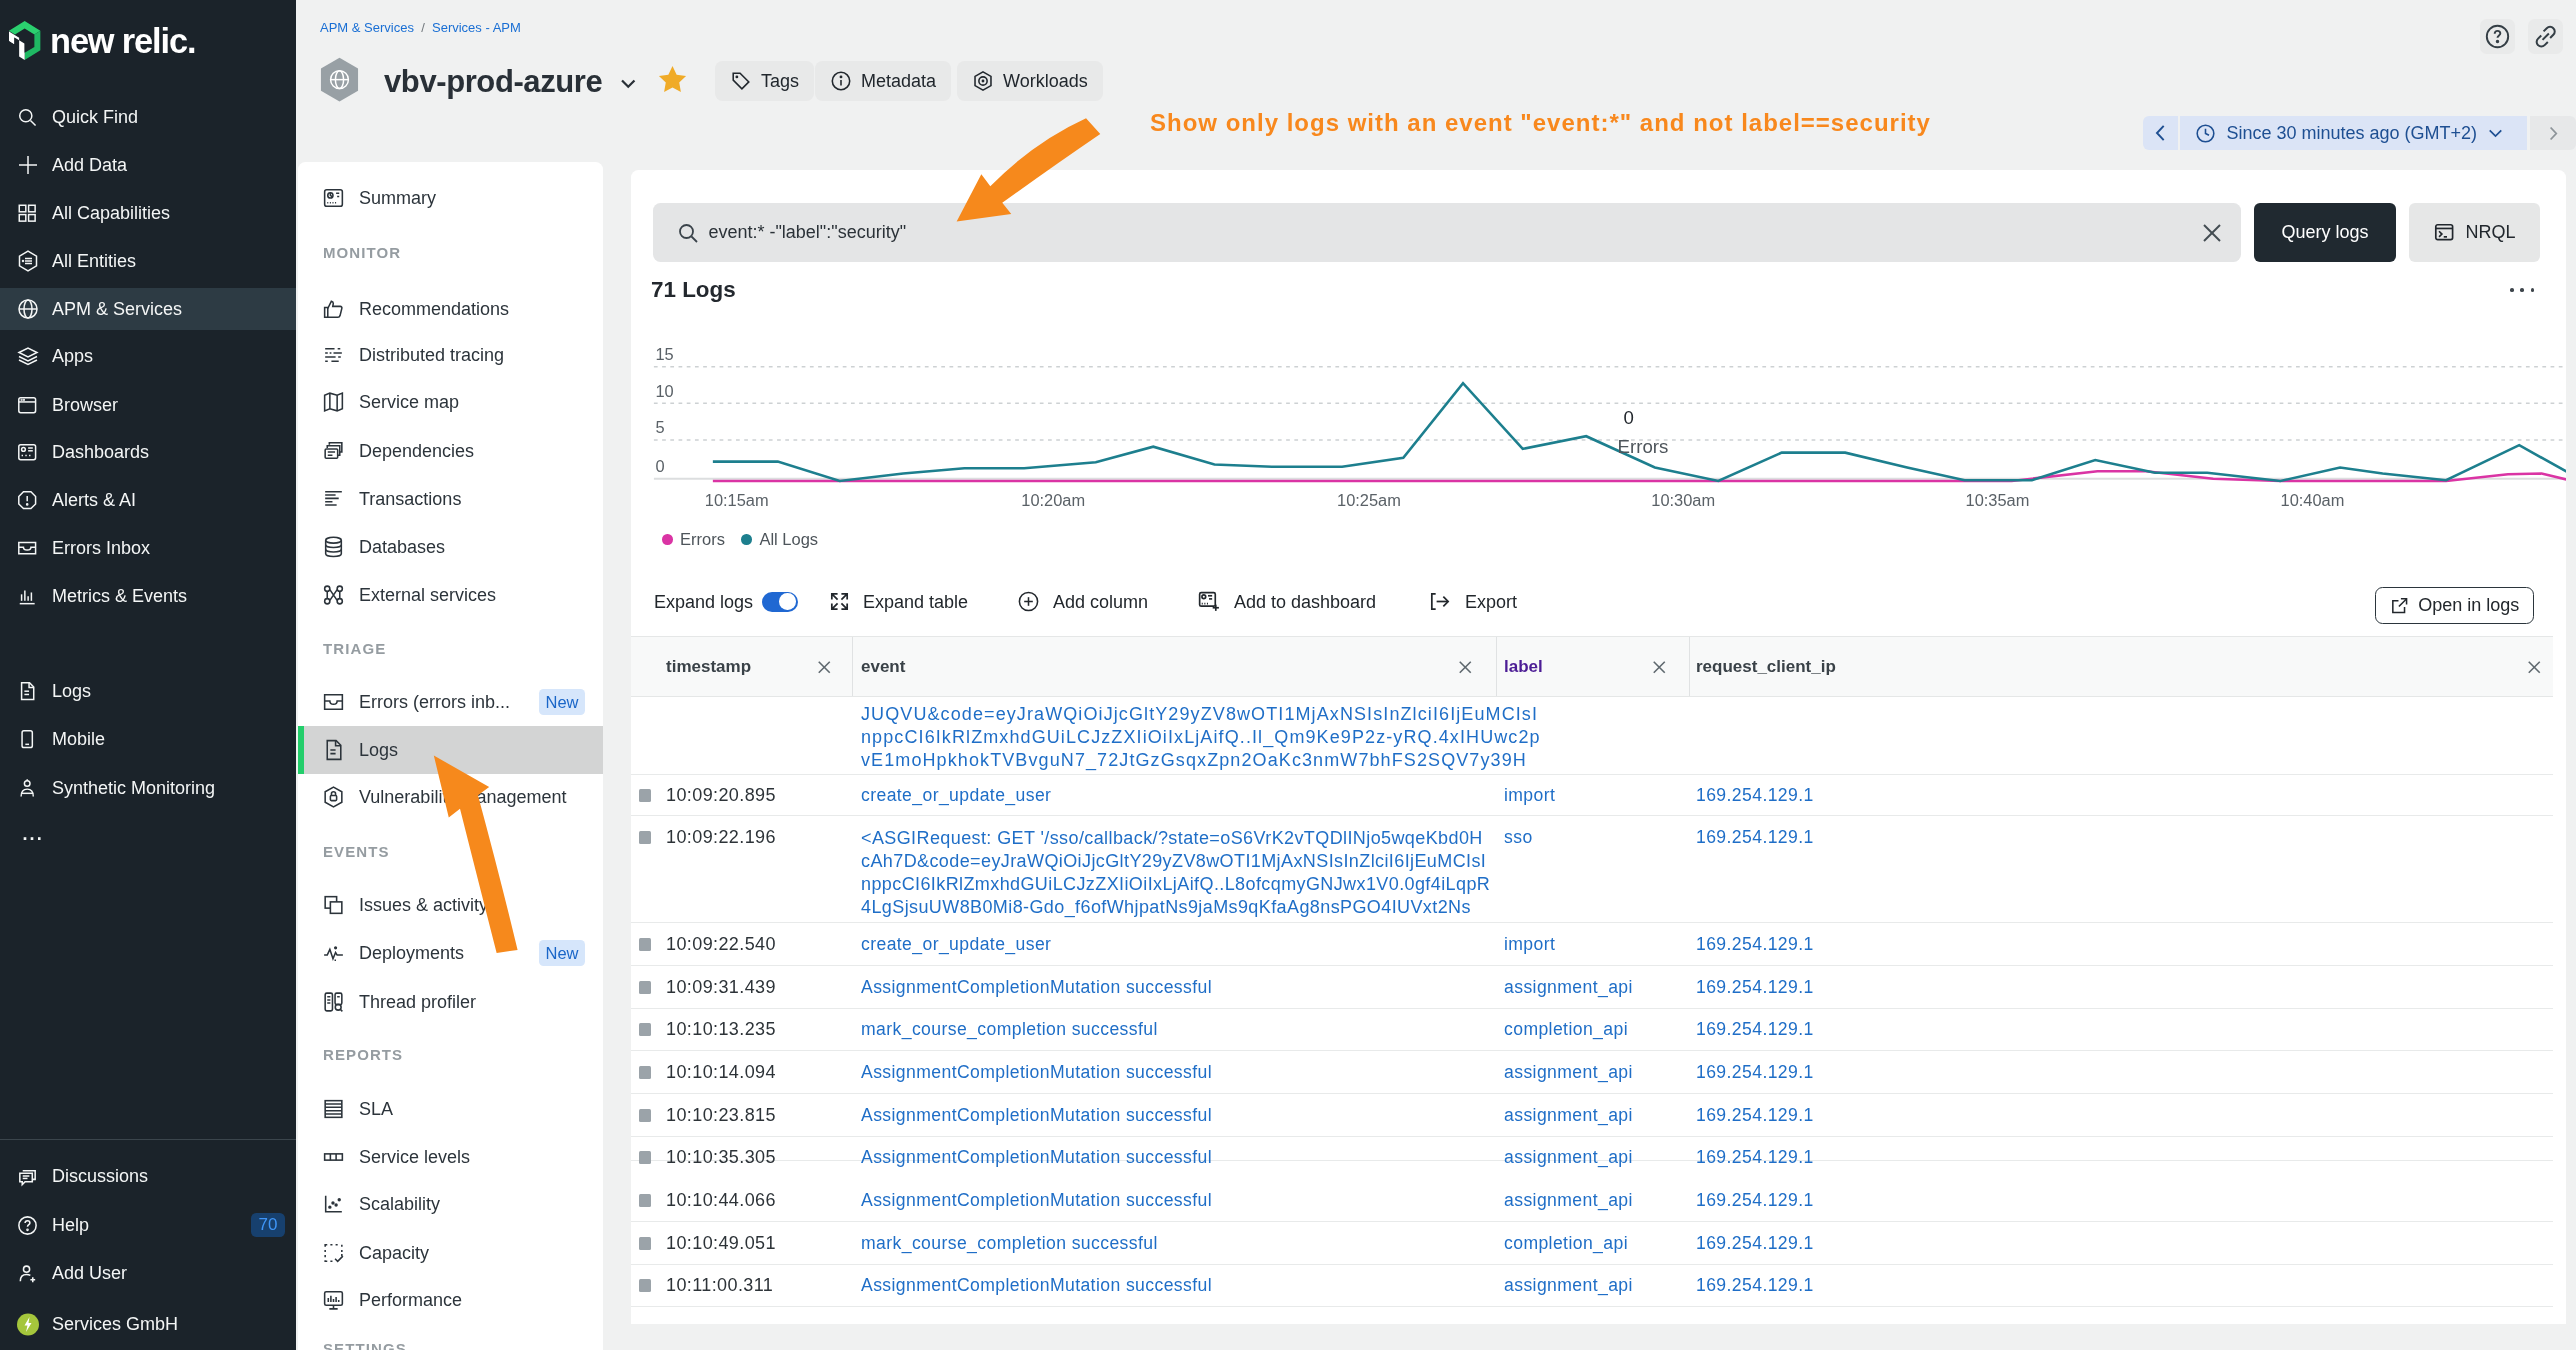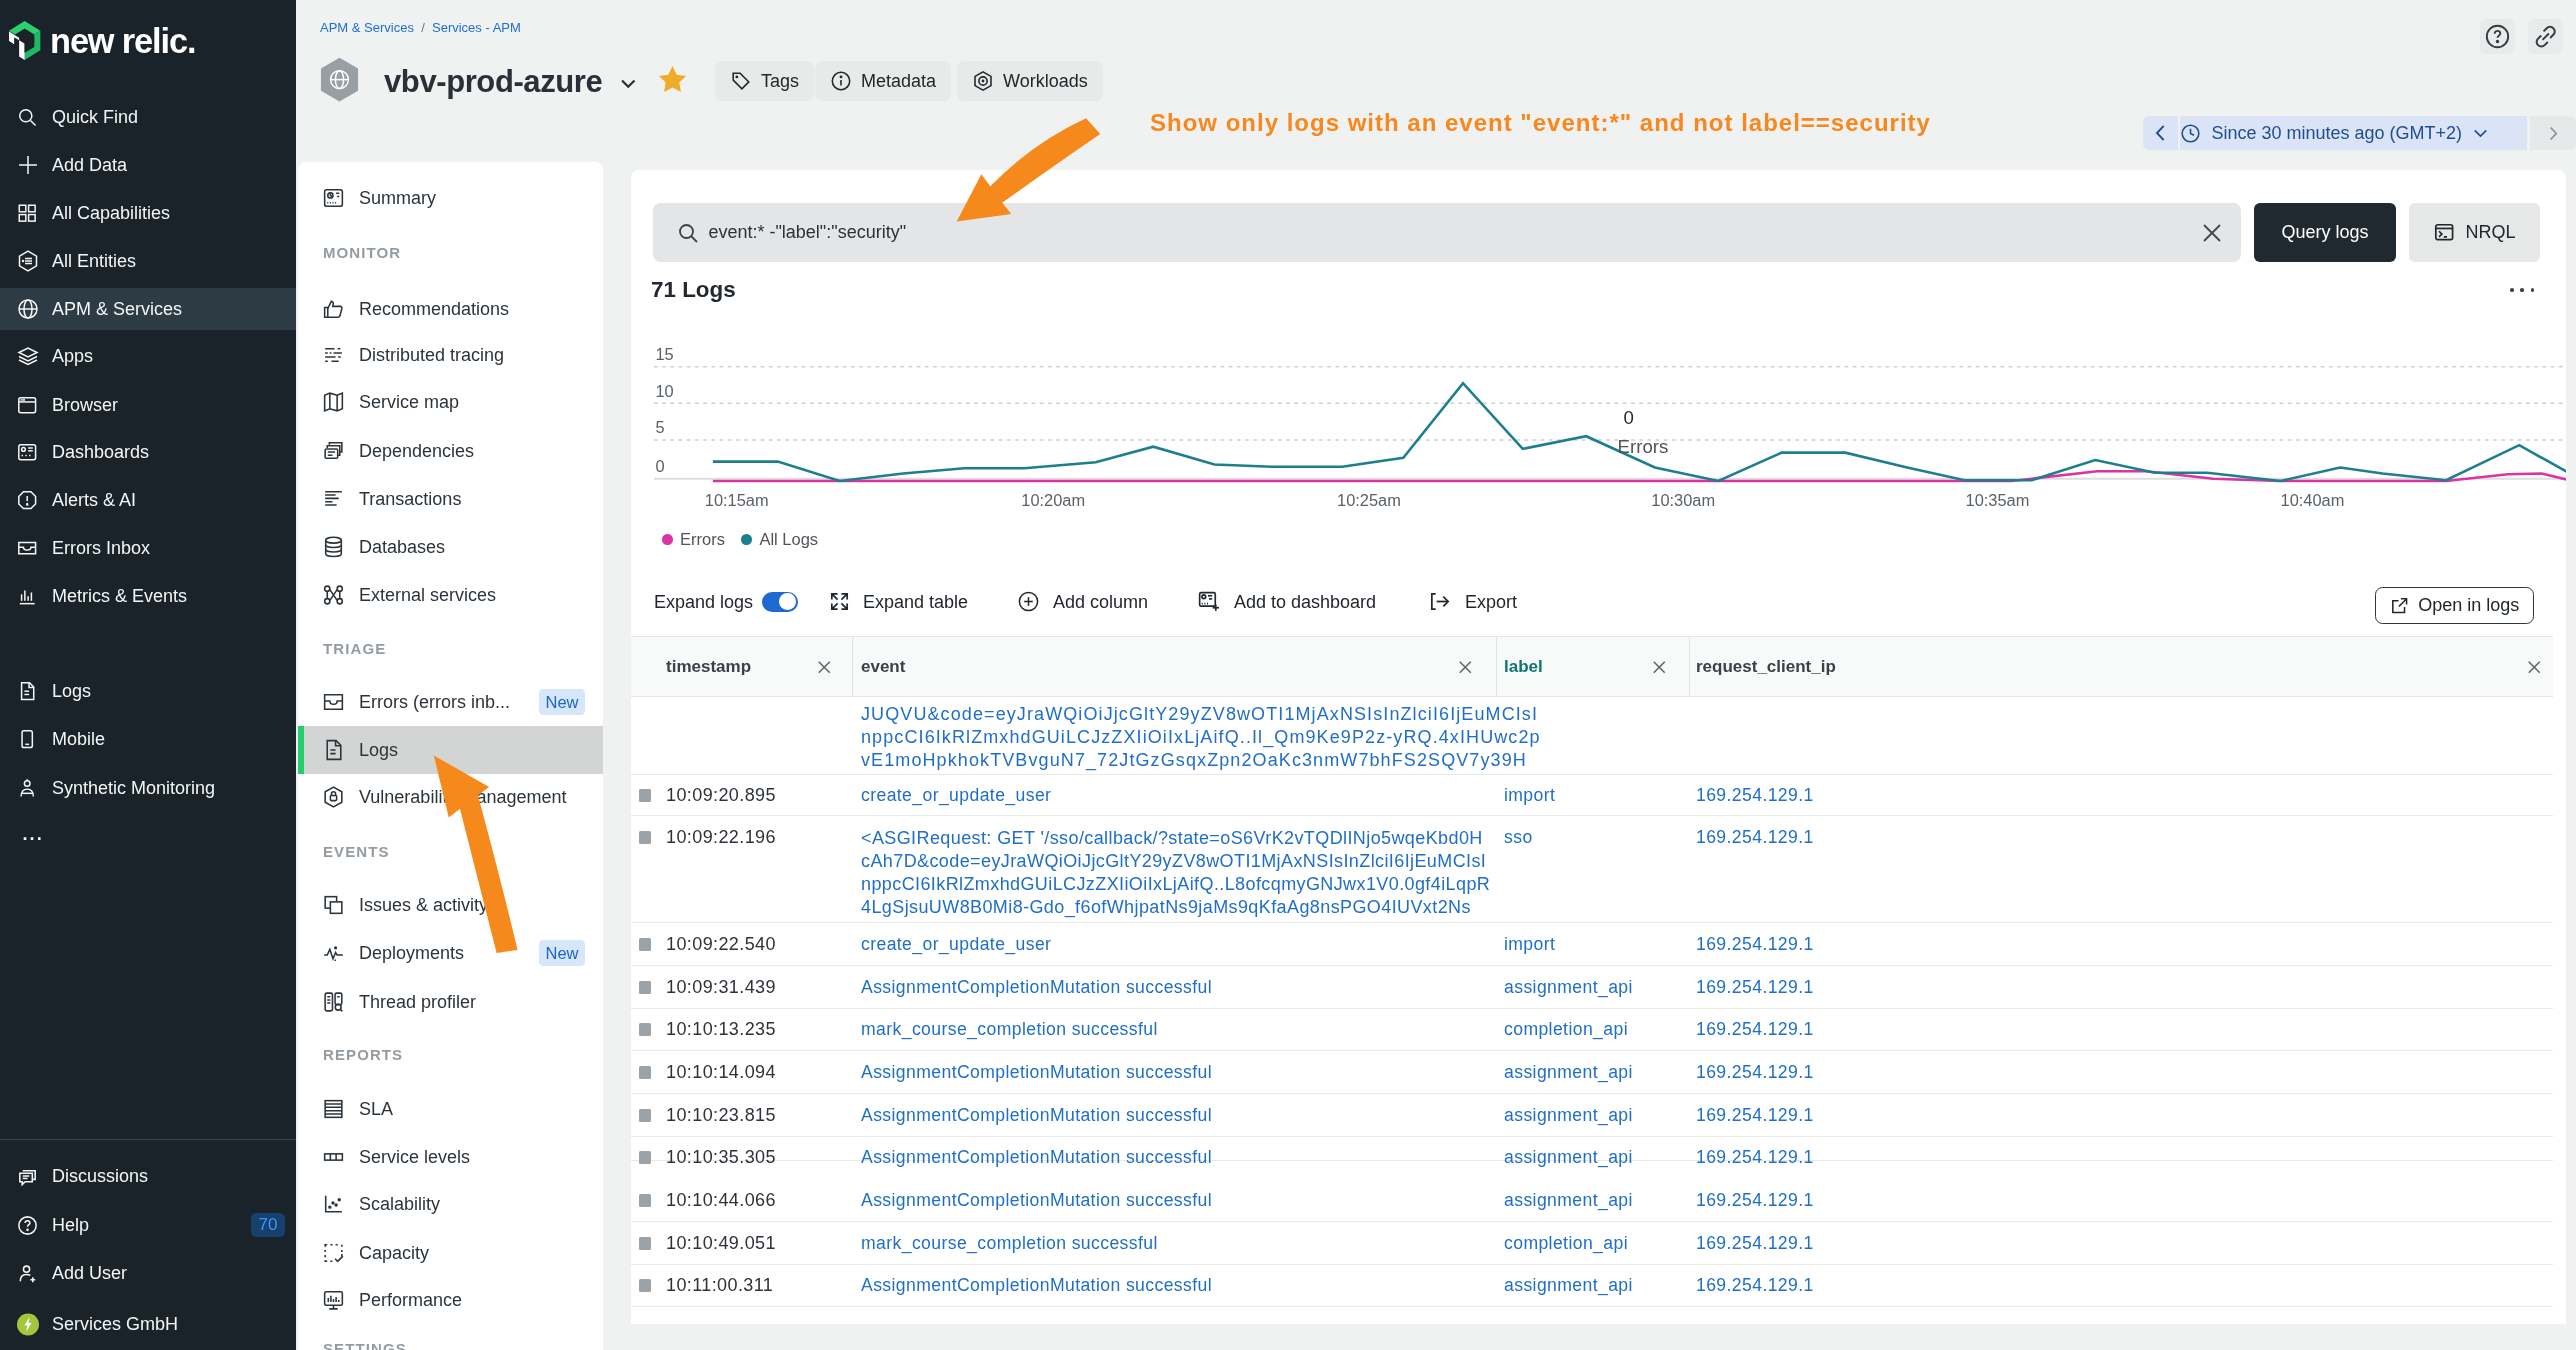--- a/index.html
+++ b/index.html
@@ -521,21 +521,21 @@
       <path d="M14 17 L11 20 C9.2 21.8 6.5 21.8 4.8 20 C3 18.3 3 15.6 4.8 13.8 L7.8 10.8"></path>
       <line x1="9" y1="15" x2="15" y2="9"></line>
     </svg>
 </div>
 
 <div class="abs" style="left:2143px;top:116px;width:35px;height:34px;background:#dbe4f6;border-radius:6px 0 0 6px;display:flex;align-items:center;justify-content:center">
   <svg width="12.7" height="18" viewBox="0 0 17 24" fill="none" stroke="#1e4f92" stroke-width="2.6">
       <path d="M13 2.5 L4 12 L13 21.5"></path>
     </svg>
 </div>
-<div class="abs" style="left:2180px;top:116px;width:347px;height:34px;background:#dbe4f6;display:flex;align-items:center;justify-content:flex-start;padding-left:0;gap:10.5px;color:#1e4f92;font-size:18px">
+<div class="abs" style="left:2180px;top:116px;width:347px;height:34px;background:#dbe4f6;display:flex;align-items:center;justify-content:flex-start;padding-left:15px;gap:10.5px;color:#1e4f92;font-size:18px">
   <svg width="21" height="21" viewBox="0 0 24 24" fill="none" stroke="#1e4f92" stroke-width="1.8">
       <circle cx="12" cy="12" r="9.5"></circle>
       <path d="M12 6.5 L12 12 L16 14"></path>
     </svg>
   <span>Since 30 minutes ago (GMT+2)</span>
   <svg width="15" height="10.5" viewBox="0 0 26 18" fill="none" stroke="#1e4f92" stroke-width="3">
       <path d="M3 4 L13 14 L23 4"></path>
     </svg>
 </div>
 <div class="abs" style="left:2530px;top:116px;width:46px;height:34px;background:#e7e8e9;border-radius:0 6px 6px 0;display:flex;align-items:center;justify-content:center">
@@ -652,21 +652,21 @@
         <line x1="4" y1="4" x2="20" y2="20"></line>
         <line x1="20" y1="4" x2="4" y2="20"></line>
       </svg>
     <div class="abs" style="left:221px;top:0;height:100%;border-left:1.1px solid #e0e2e3"></div>
     <div class="abs" style="left:230px;top:0;height:100%;display:flex;align-items:center;font-size:17px;font-weight:bold;color:#3a4248">event</div>
     <svg class="abs xicon" style="left:826px;top:22px" width="16.5" height="16.5" viewBox="0 0 24 24" fill="none">
         <line x1="4" y1="4" x2="20" y2="20"></line>
         <line x1="20" y1="4" x2="4" y2="20"></line>
       </svg>
     <div class="abs" style="left:865px;top:0;height:100%;border-left:1.1px solid #e0e2e3"></div>
-    <div class="abs" style="left:873px;top:0;height:100%;display:flex;align-items:center;font-size:17px;font-weight:bold;color:#0f766e">label</div>
+    <div class="abs" style="left:873px;top:0;height:100%;display:flex;align-items:center;font-size:17px;font-weight:bold;color:#4c1d95">label</div>
     <svg class="abs xicon" style="left:1020px;top:22px" width="16.5" height="16.5" viewBox="0 0 24 24" fill="none">
         <line x1="4" y1="4" x2="20" y2="20"></line>
         <line x1="20" y1="4" x2="4" y2="20"></line>
       </svg>
     <div class="abs" style="left:1058px;top:0;height:100%;border-left:1.1px solid #e0e2e3"></div>
     <div class="abs" style="left:1065px;top:0;height:100%;display:flex;align-items:center;font-size:17px;font-weight:bold;color:#3a4248">request_client_ip</div>
     <svg class="abs xicon" style="left:1895px;top:22px" width="16.5" height="16.5" viewBox="0 0 24 24" fill="none">
         <line x1="4" y1="4" x2="20" y2="20"></line>
         <line x1="20" y1="4" x2="4" y2="20"></line>
       </svg>

